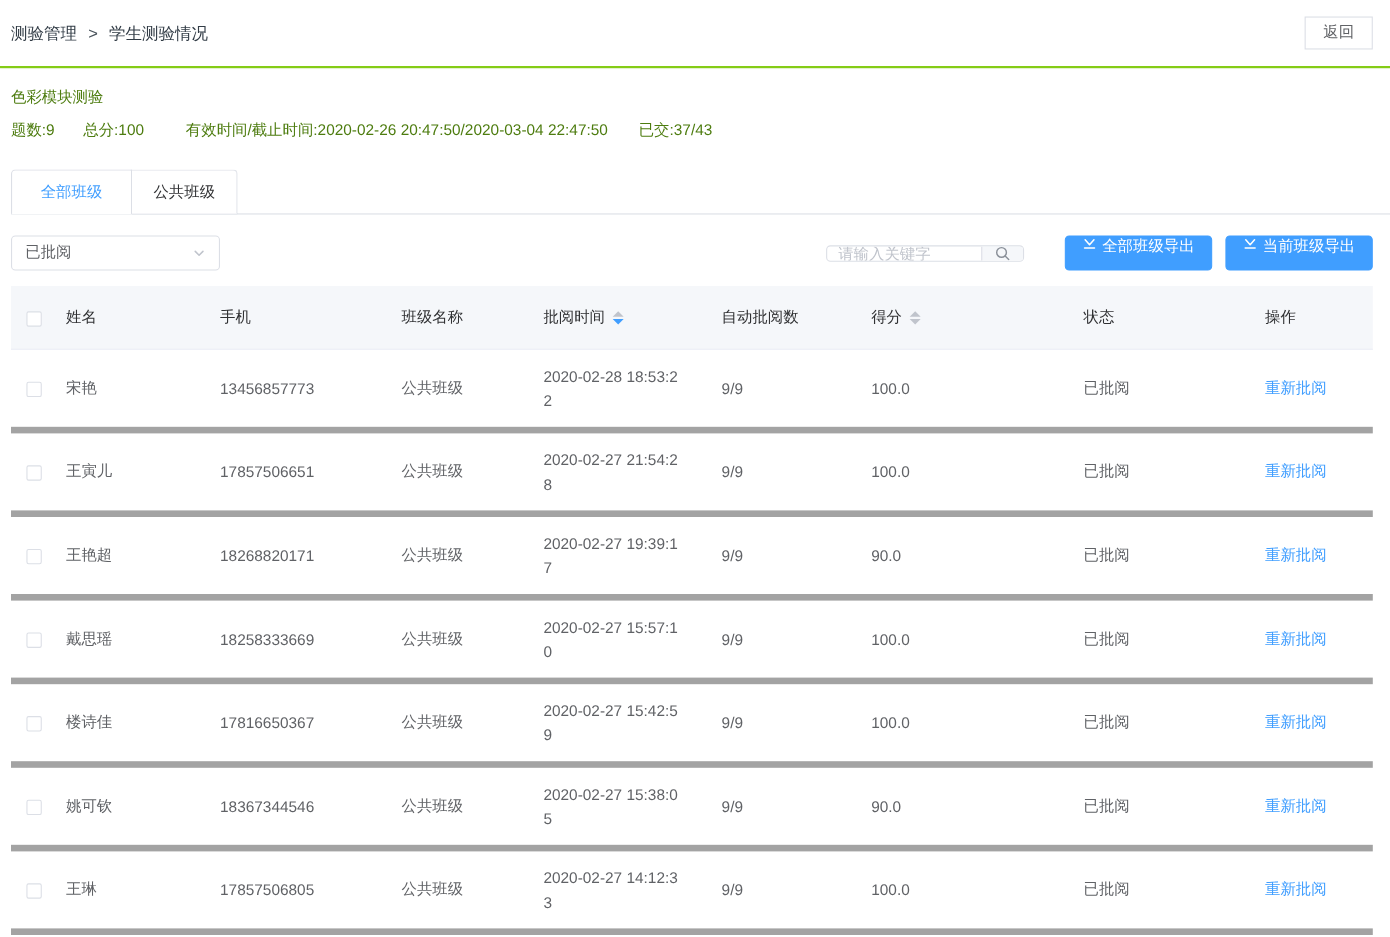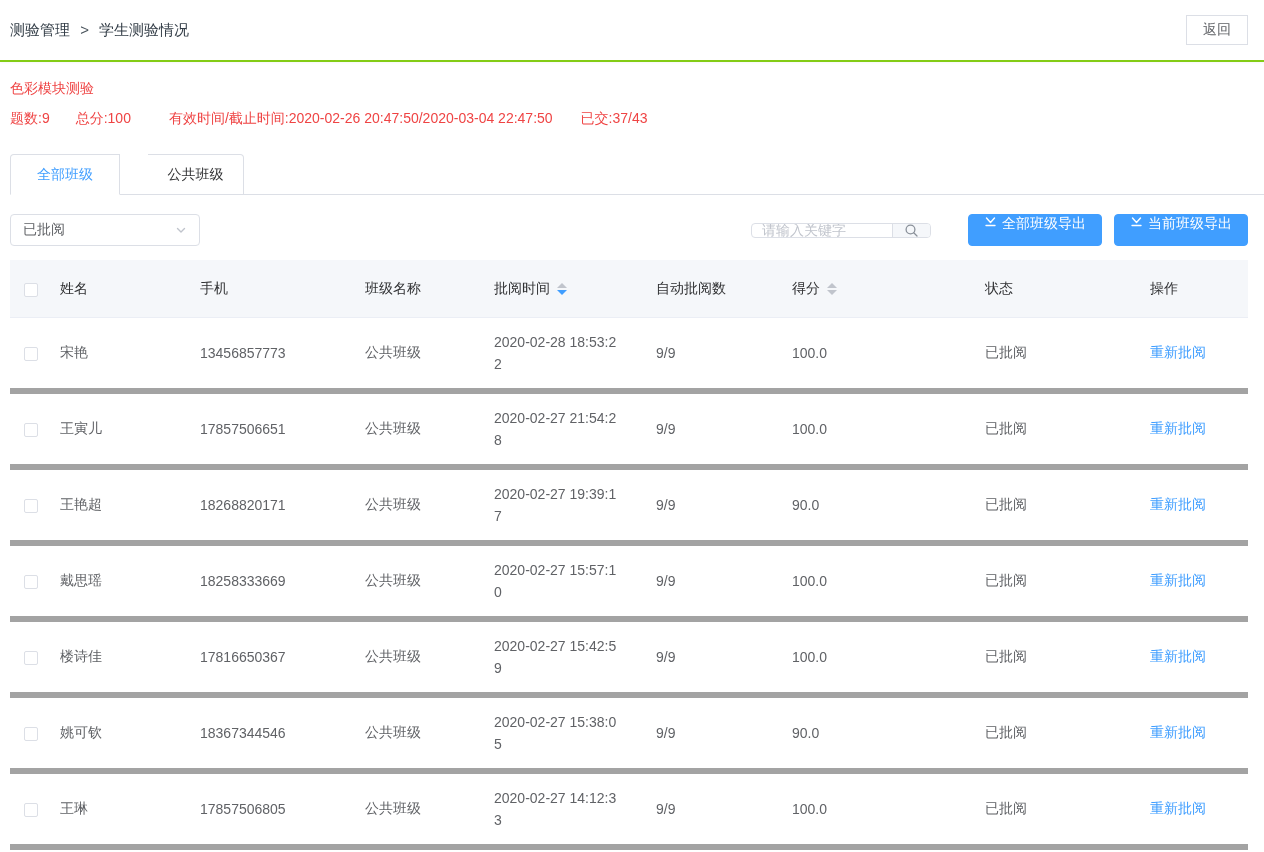--- a/index.html
+++ b/index.html
@@ -23,31 +23,31 @@
   .breadcrumb { font-size: 15px; color: #323c46; }
   .breadcrumb .sep { margin: 0 6px; color: #4a545c; }
   .btn-back {
     min-width: 62px; height: 30px;
     background: #fff; border: 1px solid #dcdfe6; border-radius: 0;
     color: #606266; font-size: 14px; cursor: pointer;
     font-family: inherit;
   }
 
   
-  .test-info { padding: 18px 27px 0 10px; color: #ef4444; }
+  .test-info { padding: 18px 27px 0 10px; color: #4d7c0f; }
   .test-title { font-size: 14px; }
   .test-meta { margin-top: 12px; display: flex; column-gap: 26px; }
   .test-meta span { white-space: nowrap; }
   .meta-time { margin-left: 12px; }
   .meta-submitted { margin-left: 2px; }
 
   
   .tabs {
     margin: 26px 0 0 10px;
-    display: flex; position: relative; height: 41px; gap: 28px;
+    display: flex; position: relative; height: 41px;
   }
   .tabs::after {
     content: ""; position: absolute; left: 0; right: -10px; bottom: 0;
     height: 1px; background: #dcdfe6; z-index: 0;
   }
   .tab {
     position: relative; z-index: 1;
     height: 41px; line-height: 39px; text-align: center;
     background: #fff; border: 1px solid #dcdfe6;
     color: #303133; cursor: pointer; font-size: 14px;

